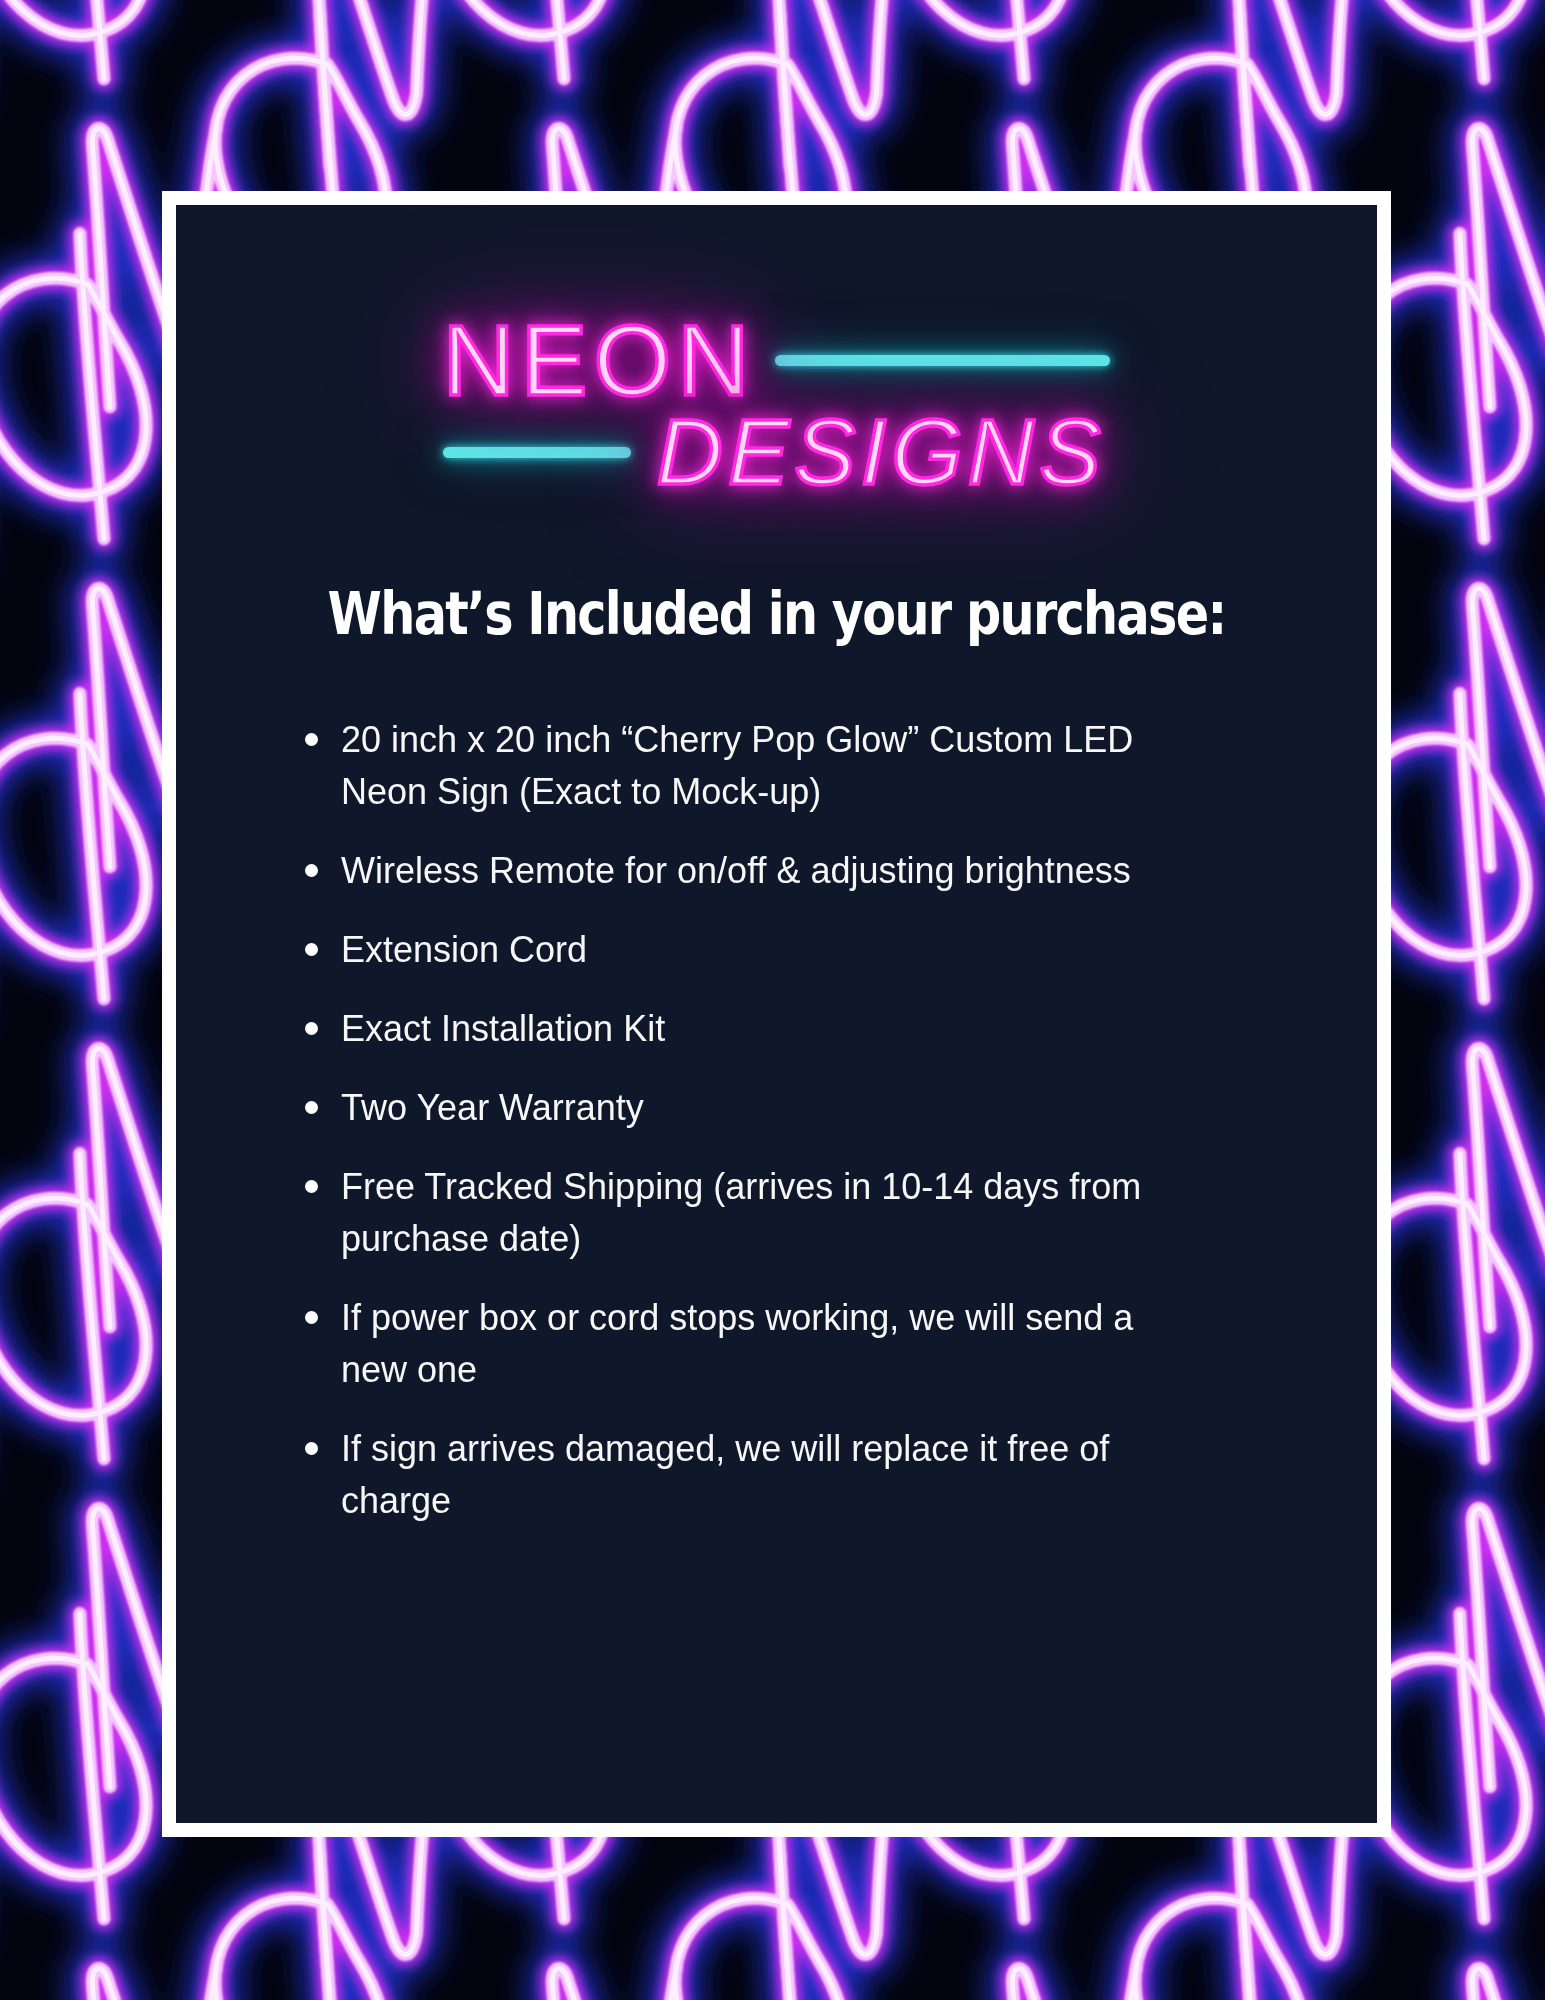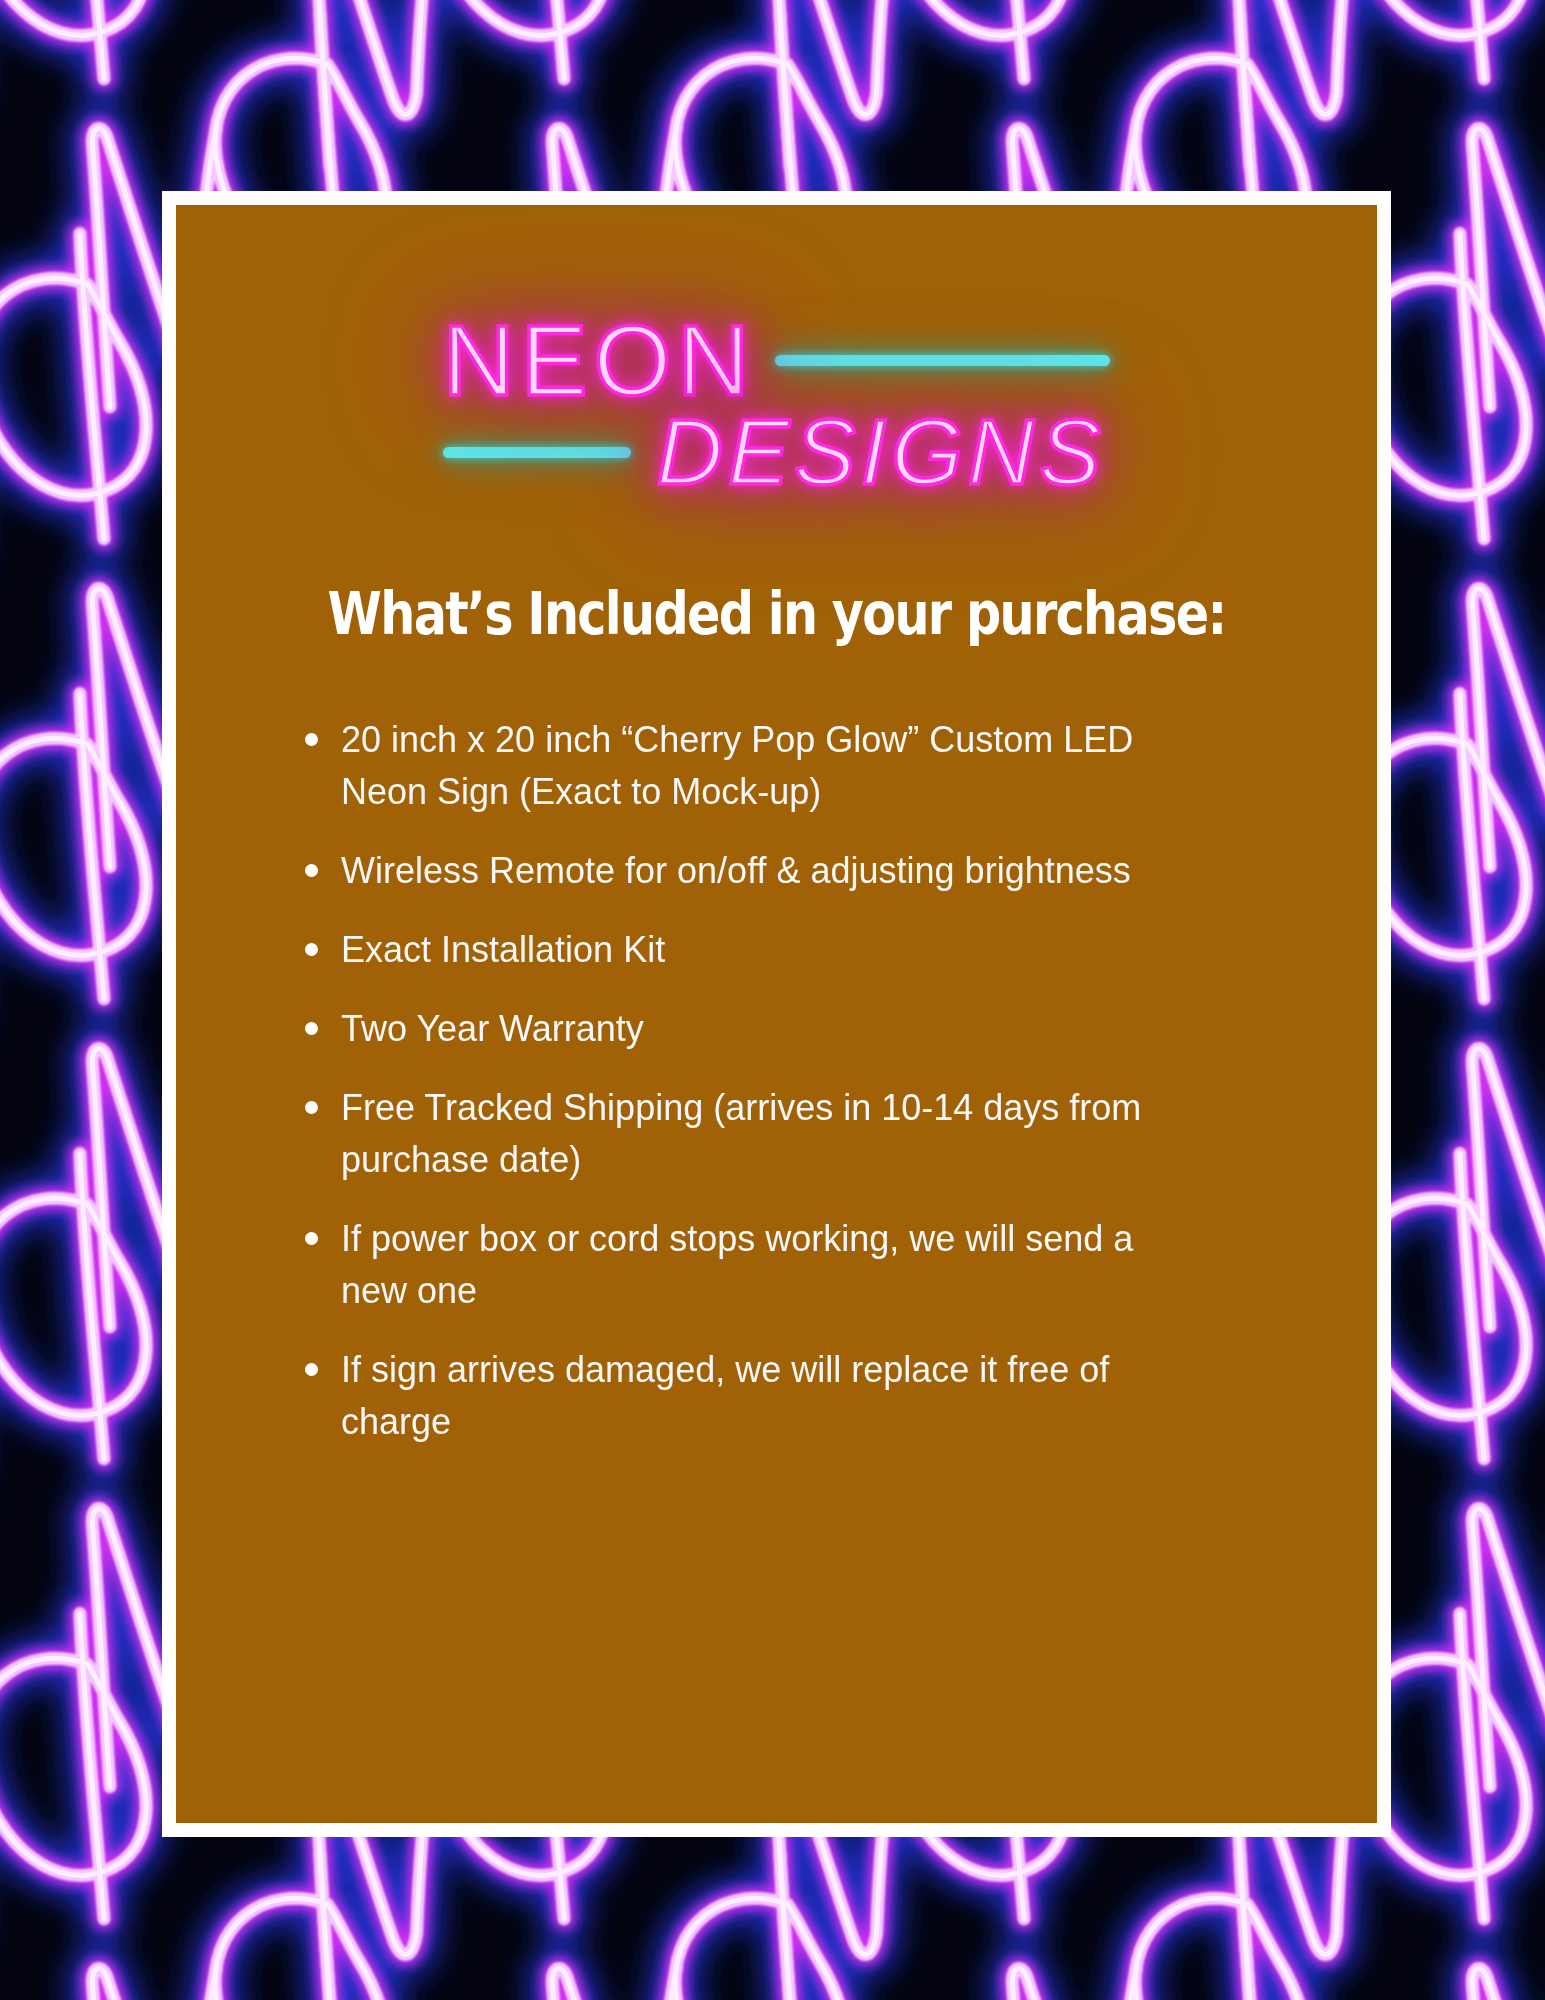--- a/index.html
+++ b/index.html
@@ -3,21 +3,21 @@
 <meta charset="utf-8">
 <style>
   html,body{margin:0;padding:0;background:#000;}
   .page{
     position:relative;width:1545px;height:2000px;overflow:hidden;
     background:#03040f;font-family:"Liberation Sans",sans-serif;
   }
   .bg{position:absolute;left:0;top:0;width:1545px;height:2000px;display:block;}
   .card{
     position:absolute;left:162px;top:191px;width:1201px;height:1618px;
-    background:#a16207;border:14px solid #ffffff;
+    background:#0f172a;border:14px solid #ffffff;
   }
   
   .logo{margin:105px auto 0;width:fit-content;}
   .logo-row{display:flex;align-items:center;}
   .row1{gap:20px;height:100px;}
   .row2{gap:26px;height:96px;margin-top:-6px;font-style:italic;}
   .neon-word{
     font-family:"Liberation Sans",sans-serif;
     font-weight:400;
     color:#ffd9fb;
@@ -105,20 +105,21 @@
         <span class="neon-word word2">DESIGNS</span>
       </div>
     </div>
 
     <h1 class="heading">What’s Included in your purchase:</h1>
 
     <ul class="items">
       <li>20 inch x  20 inch “Cherry Pop Glow” Custom LED
 Neon Sign (Exact to Mock-up)</li>
       <li>Wireless Remote for on/off &amp; adjusting brightness</li>
+      <li>Extension Cord</li>
       <li>Exact Installation Kit</li>
       <li>Two Year Warranty</li>
       <li>Free Tracked Shipping (arrives in 10-14 days from
 purchase date)</li>
       <li>If power box or cord stops working, we will send a
 new one</li>
       <li>If sign arrives damaged, we will replace it free of
 charge</li>
     </ul>
 

